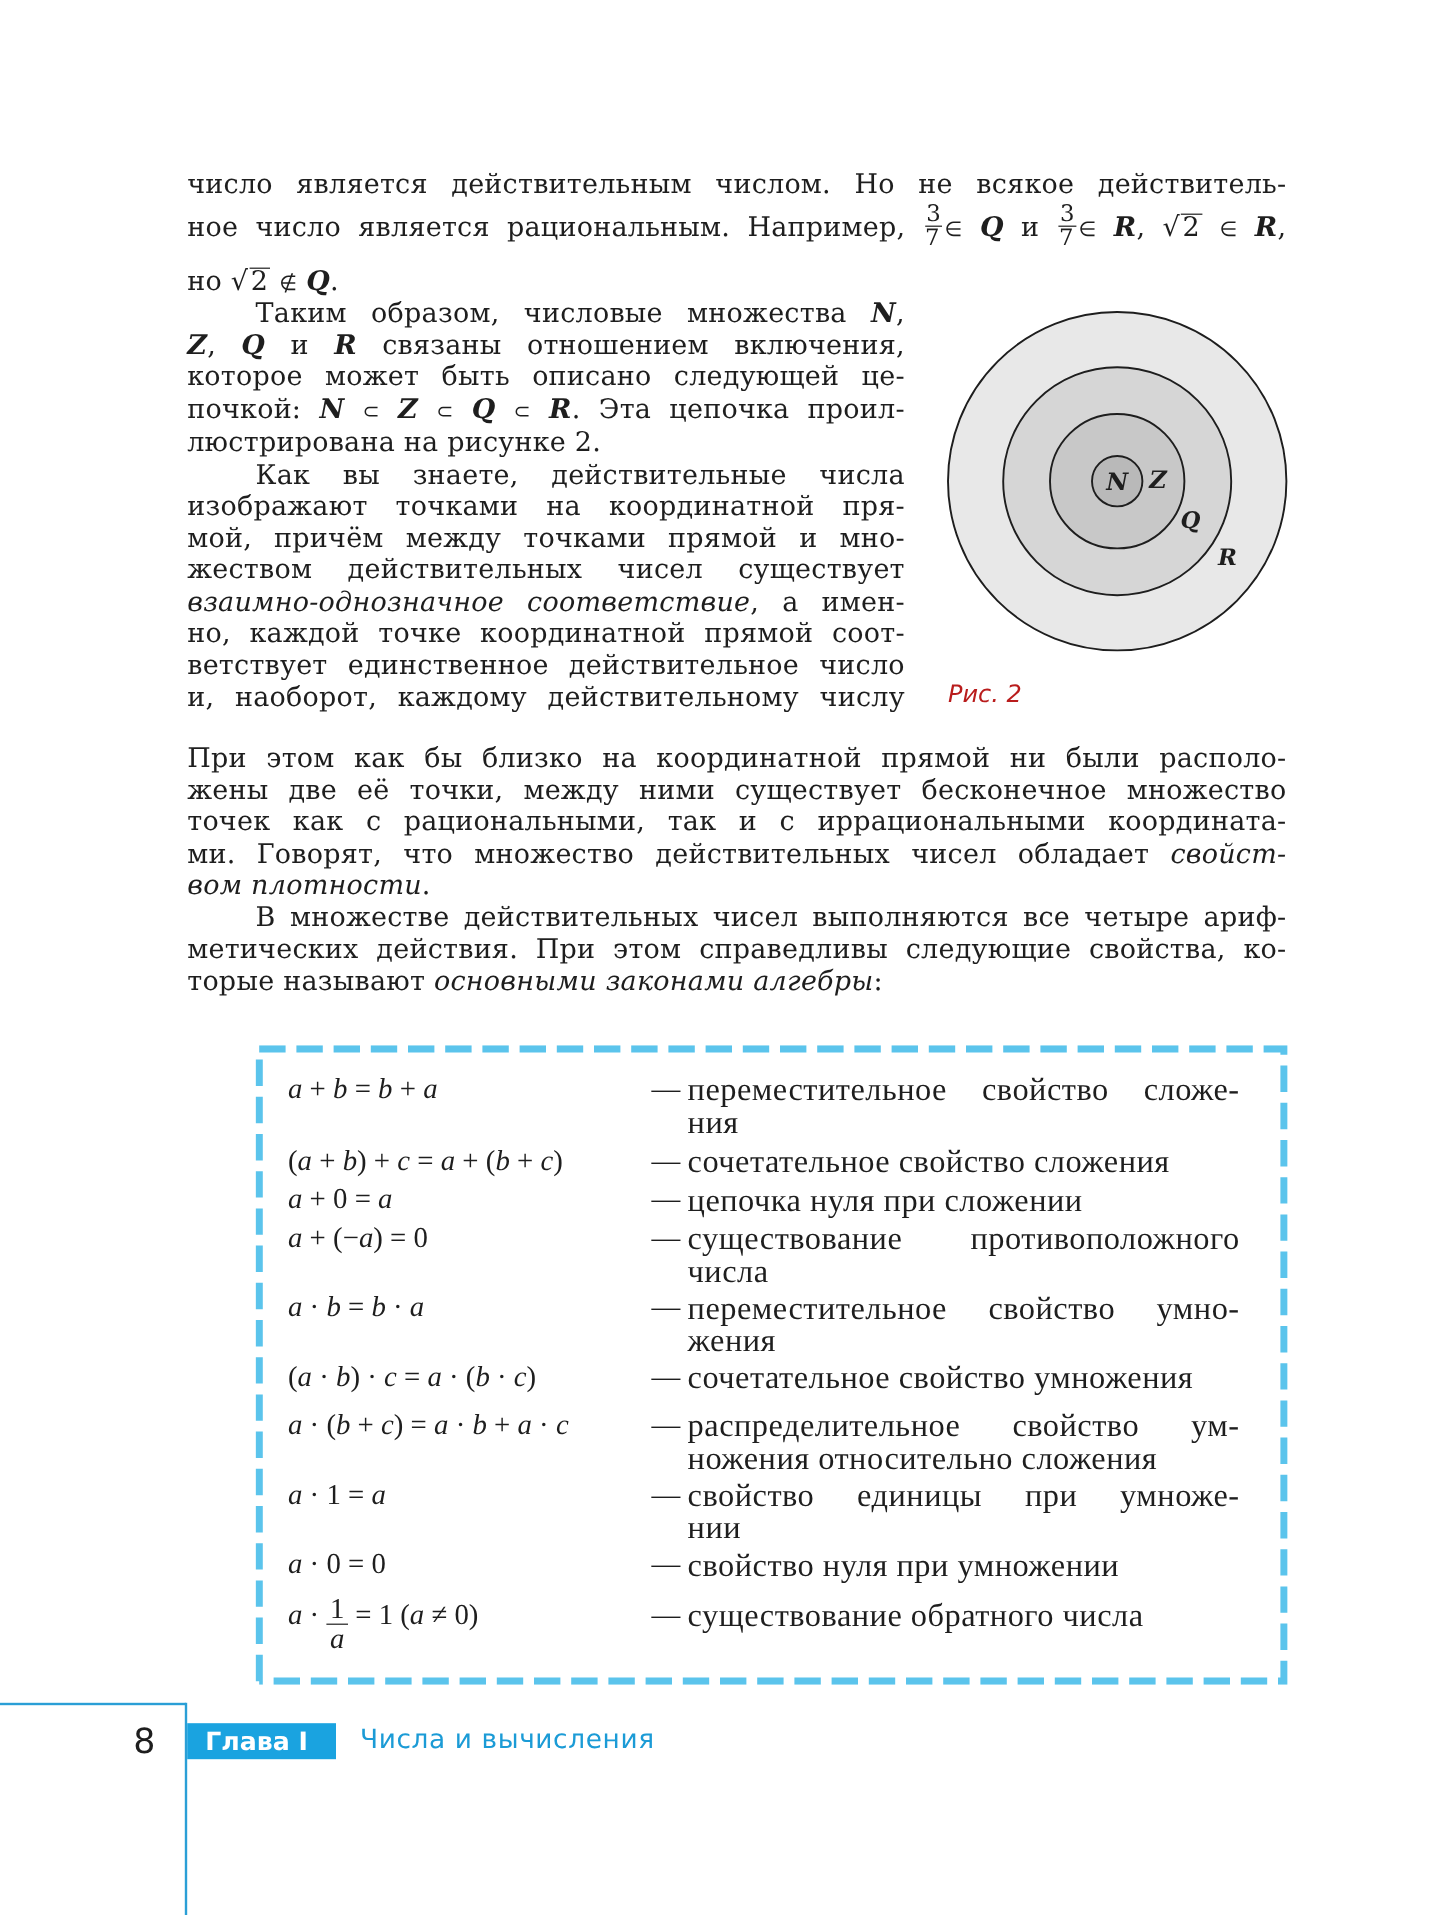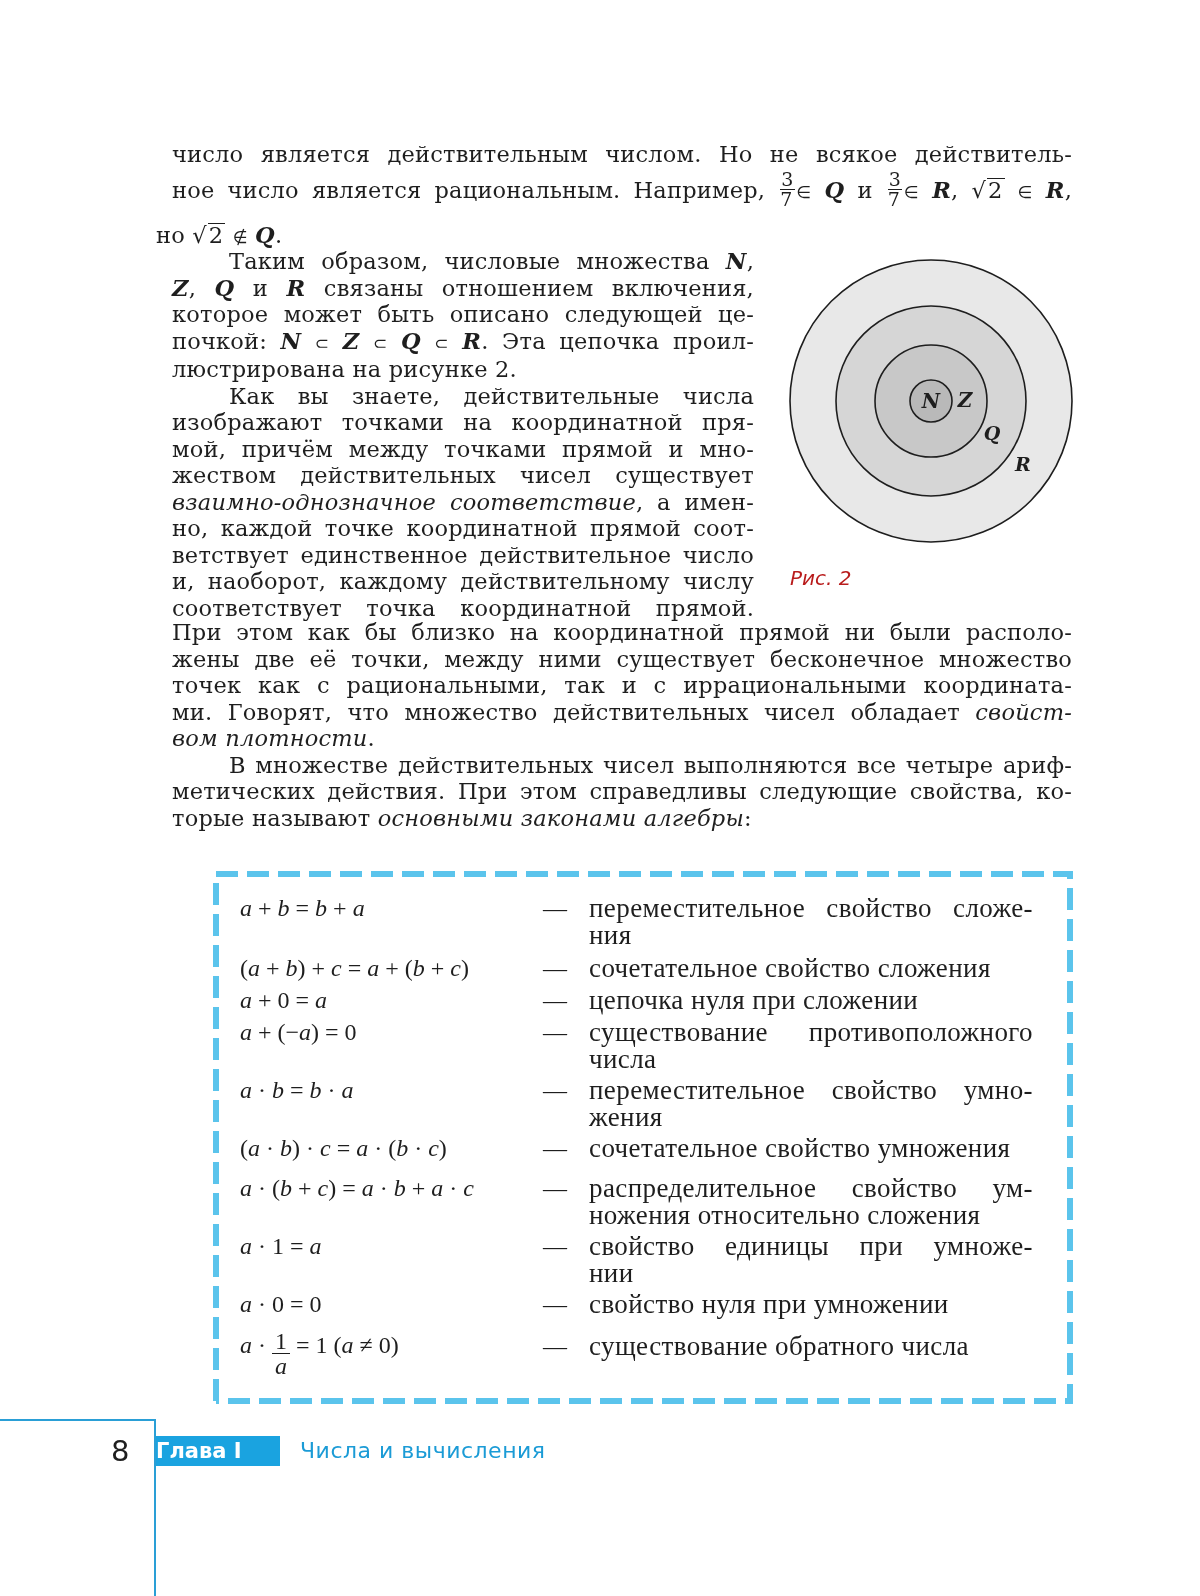--- a/index.html
+++ b/index.html
@@ -2,21 +2,21 @@
 <html><head>
 <meta charset="utf-8">
 <style>
   html, body { margin: 0; padding: 0; }
   body {
     width: 1200px; height: 1596px; position: relative; overflow: hidden;
     background: #ffffff; color: #1e1e1e;
     font-family: "DejaVu Serif", "Liberation Serif", serif;
   }
   .txt { position: absolute; font-size: 22.5px; line-height: 26.5px; letter-spacing: 0.2px; }
-  .line { display: block; white-space: nowrap; text-align: justify; text-align-last: justify; margin-left: 16px; }
+  .line { display: block; white-space: nowrap; text-align: justify; text-align-last: justify; }
   .line.last { text-align-last: left; }
   .ind { text-indent: 57px; }
   .m { font-family: "DejaVu Serif", serif; font-weight: bold; font-style: italic; }
   .it { font-style: italic; }
   .frac { display: inline-block; vertical-align: middle; text-align: center; font-size: 19px; line-height: 19px; margin: 0 2px; position: relative; top: -2px; }
   .frac .num { display: block; border-bottom: 1.5px solid #1e1e1e; padding: 0 1px; }
   .frac .den { display: block; }
   .sqrt { display: inline-block; border-top: 1.5px solid #1e1e1e; padding: 0 2px 0 1px; line-height: 22px; margin-left: 1px; }
   .sym { font-family: "DejaVu Sans", sans-serif; font-size: 17px; }
 
@@ -37,21 +37,21 @@
   .law-desc { position: absolute; left: 333px; top: 0; width: 460px; font-family: Liberation Serif, serif; font-size: 27px; letter-spacing: 0.4px; }
   .law-desc .line { text-align: justify; text-align-last: justify; }
   .law-desc .line.last { text-align-last: left; }
   .ffrac { display: inline-block; vertical-align: middle; text-align: center; line-height: 24px; position: relative; top: 6px; }
   .ffrac span { display: block; }
   .ffrac .num { border-bottom: 1.5px solid #1e1e1e; padding: 0 3px; }
 
   #footer-line-h { position: absolute; left: 0; top: 1419px; width: 155px; height: 2px; background: #2a9fd6; }
   #footer-line-v { position: absolute; left: 154px; top: 1419px; width: 2px; height: 177px; background: #2a9fd6; }
   #page-number { position: absolute; left: 111px; top: 1434px; font-family: "DejaVu Sans", "Liberation Sans", sans-serif; font-size: 29px; color: #1e1e1e; }
-  #chapter-badge { position: absolute; left: 156px; top: 1436px; width: 124px; height: 30px; background: #1aa3e0; color: #fff; font-family: "DejaVu Sans", "Liberation Sans", sans-serif; font-weight: bold; font-size: 21px; line-height: 30px; box-sizing: border-box; }
+  #chapter-badge { position: absolute; left: 156px; top: 1436px; width: 124px; height: 30px; background: #1aa3e0; color: #fff; font-family: "DejaVu Sans", "Liberation Sans", sans-serif; font-weight: bold; font-size: 21px; line-height: 30px; padding-left: 15px; box-sizing: border-box; }
   #chapter-title { position: absolute; left: 300px; top: 1436px; font-family: "DejaVu Sans", "Liberation Sans", sans-serif; font-size: 22px; line-height: 30px; color: #1b9bd6; letter-spacing: 0.5px; text-align: center; }
 </style>
 </head>
 <body>
 
 <div id="p1" class="txt">
   <span class="line">число является действительным числом. Но не всякое действитель-</span>
   <span class="line" style="height:44px;line-height:44px;">
     <span>ное число является рациональным. Например,</span>
     <span class="frac"><span class="num">3</span><span class="den">7</span></span><span class="sym">∈</span>
@@ -78,21 +78,20 @@
   <span class="line"><span>почкой:</span> <span class="m">N</span> <span class="sym">⊂</span> <span class="m">Z</span> <span class="sym">⊂</span> <span class="m">Q</span> <span class="sym">⊂</span> <span class="m">R</span><span>. Эта цепочка проил-</span></span>
   <span class="line last">люстрирована на рисунке 2.</span>
   <span class="line ind">Как вы знаете, действительные числа</span>
   <span class="line">изображают точками на координатной пря-</span>
   <span class="line">мой, причём между точками прямой и мно-</span>
   <span class="line">жеством действительных чисел существует</span>
   <span class="line"><span class="it">взаимно-однозначное соответствие</span><span>, а имен-</span></span>
   <span class="line">но, каждой точке координатной прямой соот-</span>
   <span class="line">ветствует единственное действительное число</span>
   <span class="line">и, наоборот, каждому действительному числу</span>
-  <span class="line">соответствует точка координатной прямой.</span>
 </div>
 
 <svg id="figure" viewBox="0 0 288 288">
   <circle cx="143" cy="143" r="141" stroke-width="1.6" fill="#e8e8e8" stroke="#1e1e1e"></circle>
   <circle cx="143" cy="143" r="95" stroke-width="1.6" fill="#d6d6d6" stroke="#1e1e1e"></circle>
   <circle cx="143" cy="143" r="56" stroke-width="1.6" fill="#c8c8c8" stroke="#1e1e1e"></circle>
   <circle cx="143" cy="143" r="21" stroke-width="1.6" fill="#b9b9b9" stroke="#1e1e1e"></circle>
   <text x="143" y="150" text-anchor="middle" font-family="DejaVu Serif, serif" font-weight="bold" font-style="italic" font-size="20" fill="#1e1e1e">N</text>
   <text x="177" y="149" text-anchor="middle" font-family="DejaVu Serif, serif" font-weight="bold" font-style="italic" font-size="20" fill="#1e1e1e">Z</text>
   <text x="204" y="182" text-anchor="middle" font-family="DejaVu Serif, serif" font-weight="bold" font-style="italic" font-size="19" fill="#1e1e1e">Q</text>

